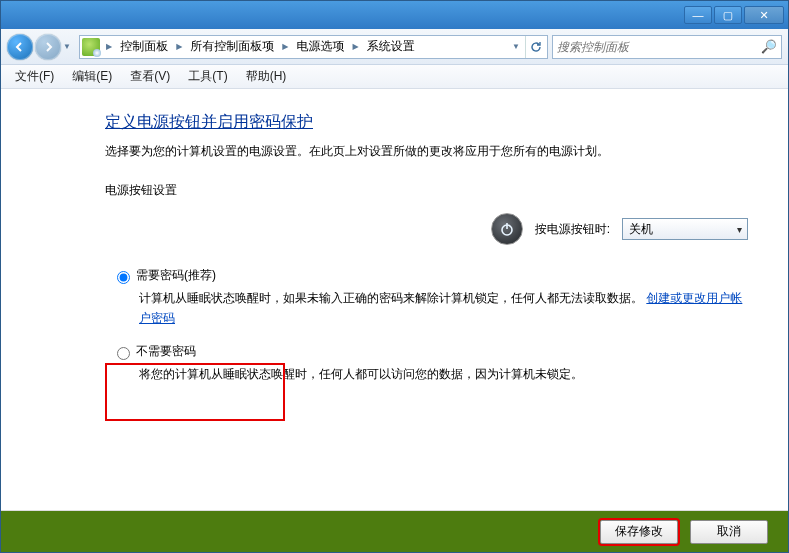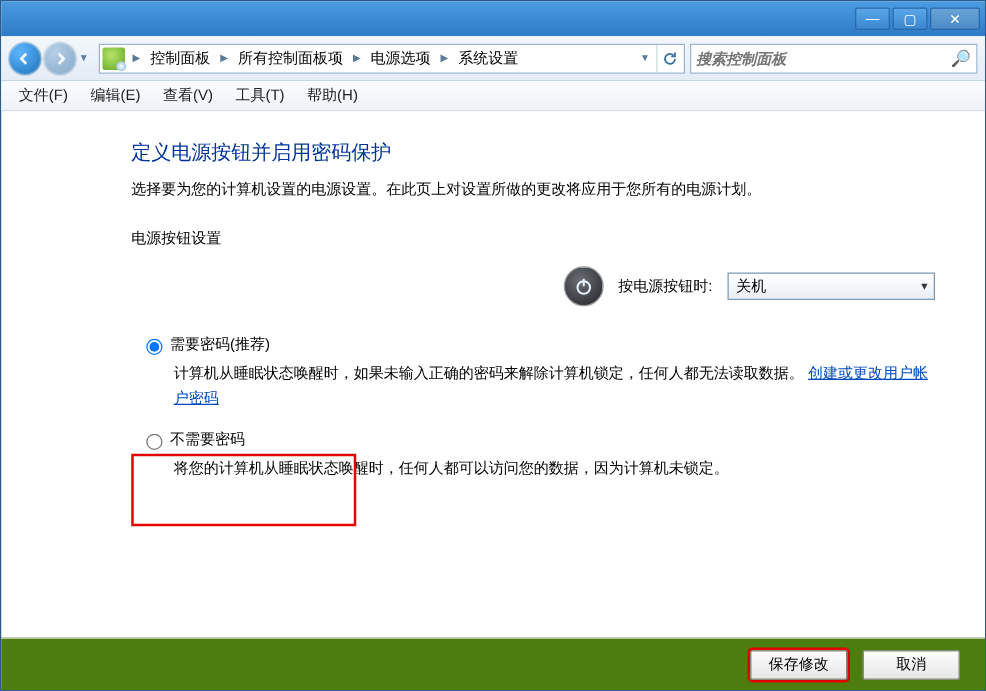--- a/index.html
+++ b/index.html
@@ -21,36 +21,36 @@
 .nav-dd { width: 12px; color: #5a7a9a; cursor: pointer; font-size: 8px; }
 .address { flex: 1; height: 24px; background: #fff; border: 1px solid #9db7d2; display: flex; align-items: center; padding: 0 2px; gap: 2px; }
 .addr-icon { width: 18px; height: 18px; background: radial-gradient(circle at 40% 35%,#b7e26a,#5fa820); border-radius: 2px; margin-right: 2px; position: relative; }
 .addr-icon::after { content:""; position:absolute; right:-1px; bottom:-1px; width:8px; height:8px; border-radius:50%; background: radial-gradient(#fff,#7daed3); }
 .crumb { padding: 0 4px; color: #000; cursor: pointer; white-space: nowrap; }
 .crumb-arr { color: #5a7a9a; font-size: 8px; padding: 0 2px; }
 .addr-flex { flex:1; }
 .addr-refresh { width: 20px; height: 22px; border-left: 1px solid #cdd; display: flex; align-items: center; justify-content: center; color: #3b6fa0; cursor: pointer; }
 .addr-ddbtn { width: 14px; display:flex; align-items:center; justify-content:center; color:#5a7a9a; font-size:8px; cursor:pointer; }
 .searchbox { width: 230px; height: 24px; background: #fff; border: 1px solid #9db7d2; display: flex; align-items: center; padding: 0 4px; }
-.searchbox input { border: none; outline: none; flex: 1; font-size: 12px; color: #888; font-style: italic; font-weight: bold; }
+.searchbox input { border: none; outline: none; flex: 1; font-size: 12px; color: #888; font-style: italic; }
 .search-icon { color: #3b6fa0; cursor: pointer; font-size: 13px; transform: scaleX(-1); }
 
 
 .menubar { height: 24px; background: linear-gradient(#fbfcfe,#eef2f8); border-bottom: 1px solid #d7dee8; display: flex; align-items: center; padding: 0 6px; gap: 2px; }
 .menu-item { padding: 2px 8px; color: #222; cursor: pointer; }
 
 
 .content { position: absolute; top: 89px; left: 0; right: 0; bottom: 42px; padding: 22px 40px 10px 104px; overflow: auto; color: #000; }
-h1.title { color: #003399; font-size: 16px; font-weight: normal; margin-bottom: 10px; }
+h1.title { color: #003399; font-size: 16px; font-weight: normal; margin-bottom: 10px; text-decoration: underline; }
 p.desc { font-size: 12px; margin-bottom: 22px; }
 .section-label { margin-bottom: 14px; }
 .row { display: flex; align-items: center; gap: 12px; margin-bottom: 22px; padding-left: 16px; justify-content: flex-end; }
 .pwr-icon { width: 32px; height: 32px; border-radius: 50%; background: radial-gradient(circle at 40% 35%, #6b6f75, #1f2327); border: 1px solid #999; display: flex; align-items: center; justify-content: center; color: #e8f4ff; }
 .pwr-icon svg { width: 16px; height: 16px; }
-.select { height: 22px; width: 166px; border: 1px solid #7a9ab5; background: linear-gradient(#fff,#e9eef5); padding: 0 18px 0 6px; position: relative; cursor: pointer; display: flex; align-items: center; }
+.select { height: 22px; width: 126px; border: 1px solid #7a9ab5; background: linear-gradient(#fff,#e9eef5); padding: 0 18px 0 6px; position: relative; cursor: pointer; display: flex; align-items: center; }
 .select::after { content: "▾"; position: absolute; right: 5px; color: #333; font-size: 10px; }
 
 .opt-block { padding-left: 12px; margin-bottom: 14px; }
 .opt-head { display: flex; align-items: flex-end; gap: 6px; margin-bottom: 4px; }
 .opt-head input { cursor: pointer; }
 .opt-body { padding-left: 22px; line-height: 1.7; }
 .link { color: #0048c0; text-decoration: underline; cursor: pointer; }
 
 
 .hl1 { position: absolute; border: 2px solid #e40000; pointer-events: none; }

